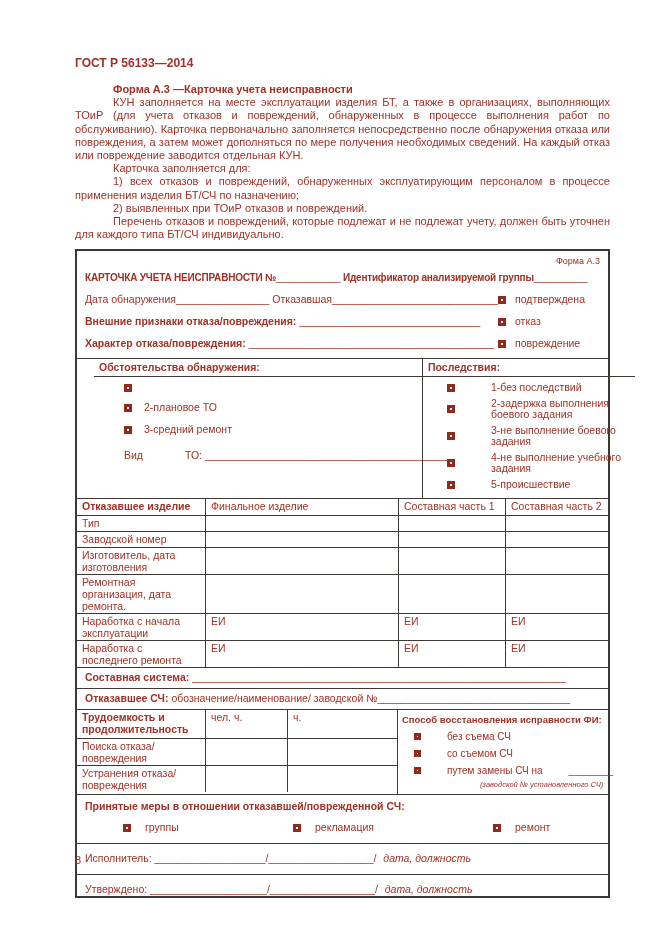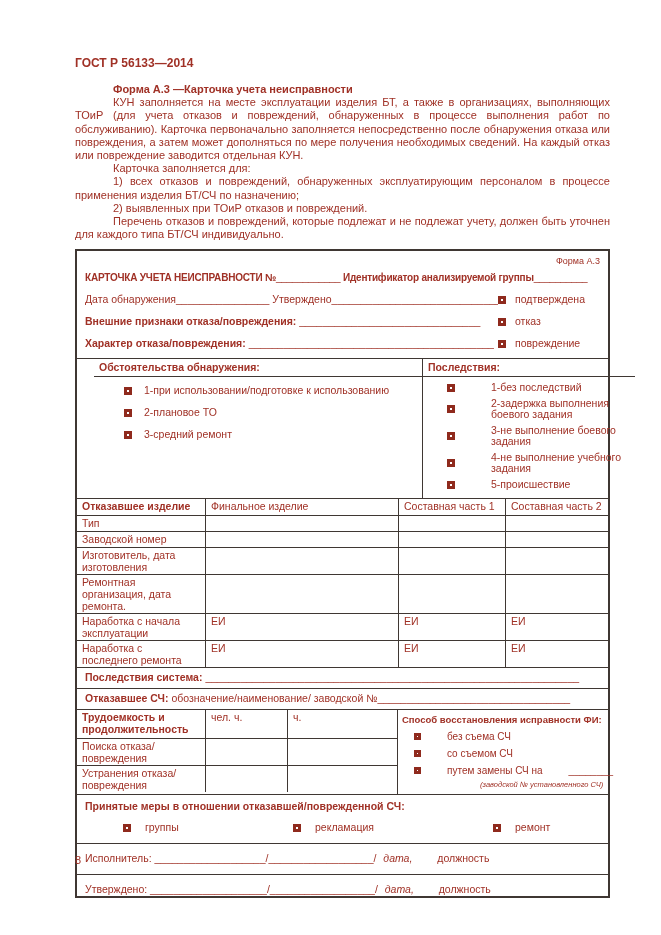--- a/index.html
+++ b/index.html
@@ -77,21 +77,21 @@
   .measures-title{font-weight:bold;}
   .measures-row{display:flex;margin-top:8px;padding-left:38px;align-items:center;}
   .m-item{display:flex;align-items:center;gap:14px;}
   .m-item.w1{width:170px;}
   .m-item.w2{width:200px;}
 
   
   .sig-row{padding:8px 8px 9px;white-space:nowrap;overflow:hidden;}
   .sig-row.last{padding-bottom:0;}
   .sig-date{font-style:italic;margin-left:4px;}
-  .sig-pos{margin-left:22px;}
+  .sig-pos{font-style:italic;}
 
   .page-num{position:absolute;left:75px;top:854px;font-size:11px;}
 </style>
 </head>
 <body>
 
 <div class="page">
   <div class="content">
 
     <div class="doc-num">ГОСТ Р 56133—2014</div>
@@ -110,21 +110,21 @@
       <div class="sec-head bline">
         <div class="corner">Форма А.3</div>
         <div class="card-title">
           <b>КАРТОЧКА УЧЕТА НЕИСПРАВНОСТИ №</b><span class="blank">____________</span>
           <b>Идентификатор анализируемой группы</b><span class="blank">__________</span>
         </div>
 
         <div class="frow">
           <div class="frow-left">
             <span>Дата обнаружения</span><span class="blank">________________</span>
-            <span>Утверждено</span><span class="blank">______________________________</span>
+            <span>Отказавшая</span><span class="blank">______________________________</span>
           </div>
           <div class="frow-right">
             <span class="cb"></span>
             <span>подтверждена</span>
           </div>
         </div>
 
         <div class="frow">
           <div class="frow-left">
             <span class="lbl-b">Внешние признаки  отказа/повреждения:</span>
@@ -147,29 +147,32 @@
           </div>
         </div>
       </div>
 
       <div class="sec-circ bline">
         <div class="circ-left">
           <div class="circ-title">Обстоятельства обнаружения:</div>
           <div class="circ-items">
             <div class="c-item">
               <span class="cb"></span>
-              <span>1-при использовании/подготовке к использованию</span>
             </div>
             <div class="c-item">
               <span class="cb"></span>
               <span>2-плановое ТО</span>
             </div>
             <div class="c-item">
               <span class="cb"></span>
               <span>3-средний ремонт</span>
+            </div>
+            <div class="vid-row">
+              <span>Вид</span><span class="vid-to">ТО:</span>
+              <span class="blank">__________________________________________</span>
             </div>
           </div>
         </div>
         <div class="circ-right">
           <div class="circ-title">Последствия:</div>
           <div class="cons-items">
             <div class="k-item">
               <span class="cb"></span>
               <span class="k-text">1-без последствий</span>
             </div>
@@ -232,21 +235,21 @@
         </div>
         <div class="trow tall">
           <div class="tcell">Наработка с последнего ремонта</div>
           <div class="tcell">ЕИ</div>
           <div class="tcell">ЕИ</div>
           <div class="tcell">ЕИ</div>
         </div>
       </div>
 
       <div class="sec-system bline">
-        <span class="lbl-b">Последствия система:</span>
+        <span class="lbl-b">Составная система:</span>
         <span class="blank">________________________________________________________________</span>
       </div>
       <div class="sec-sch bline">
         <span class="lbl-b">Отказавшее СЧ:</span>
         <span>обозначение/наименование/ заводской №</span><span class="blank">_________________________________</span>
       </div>
 
       <div class="sec-labor bline">
         <div class="labor-left">
           <div class="lrow">

